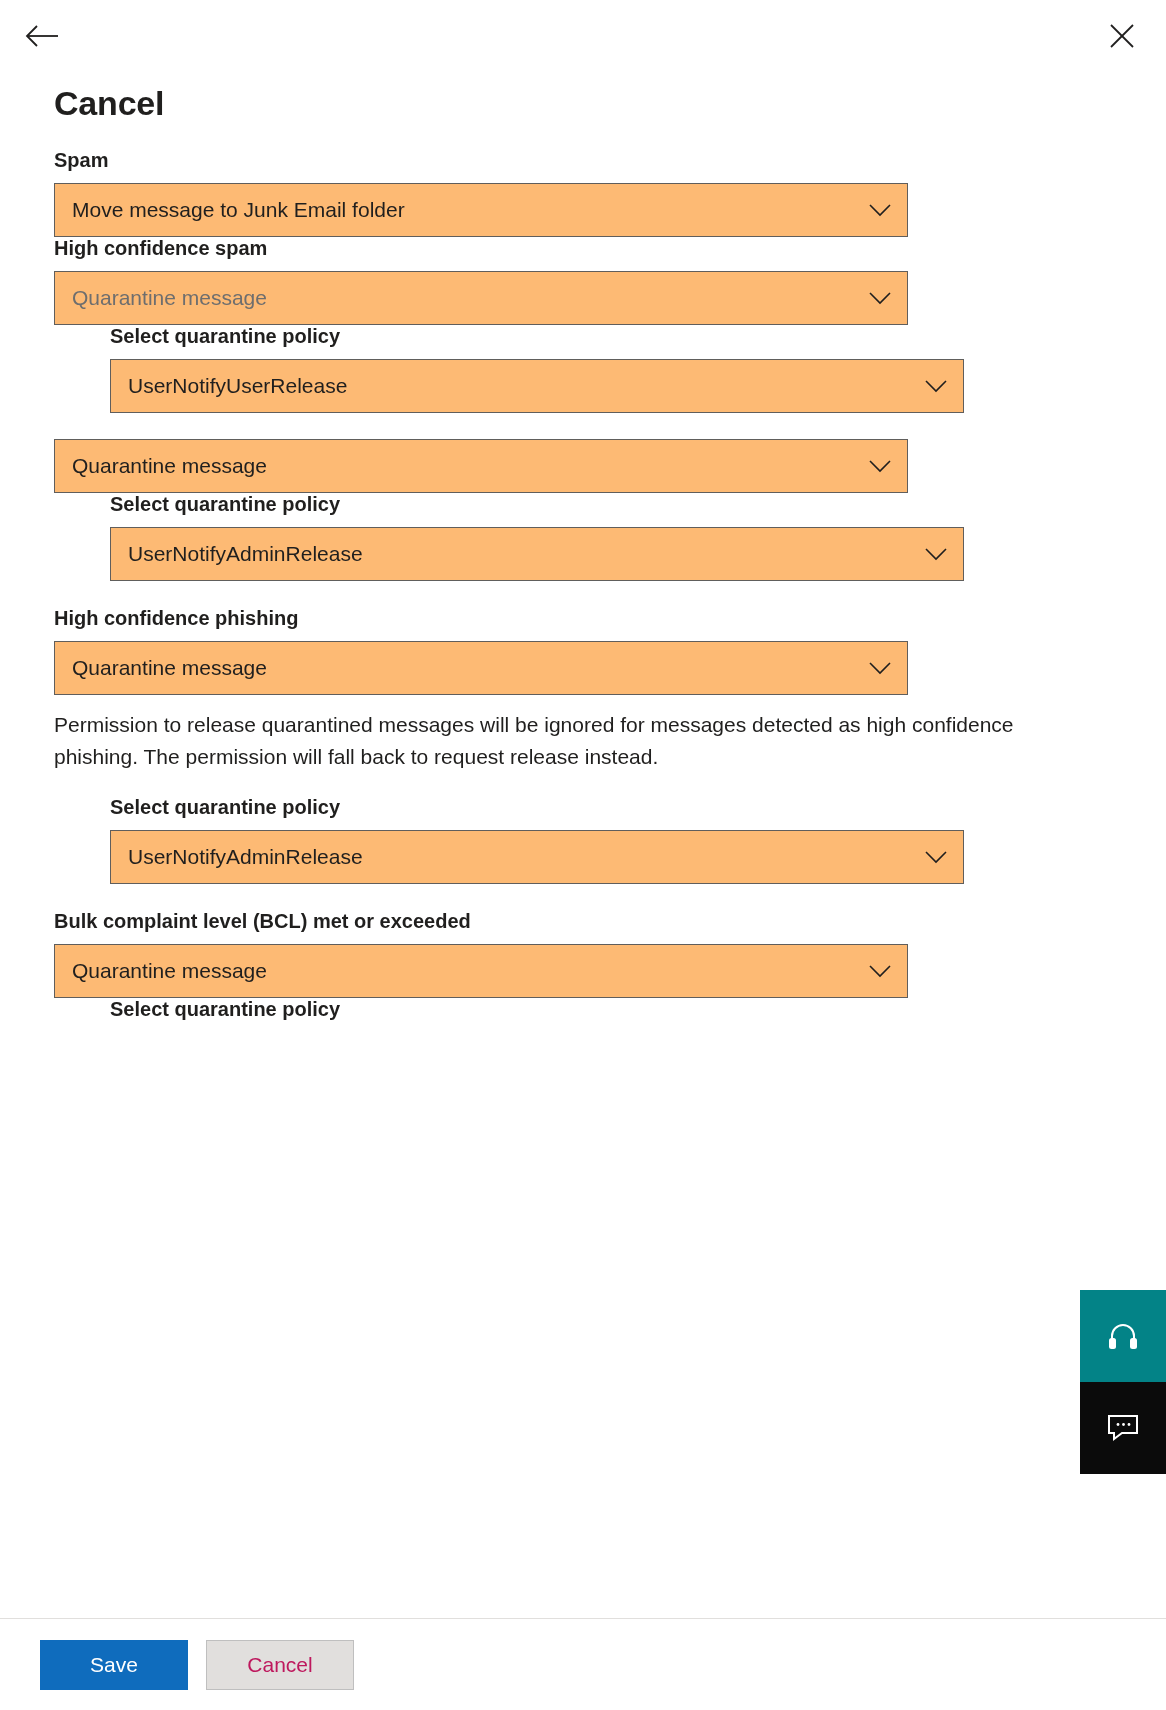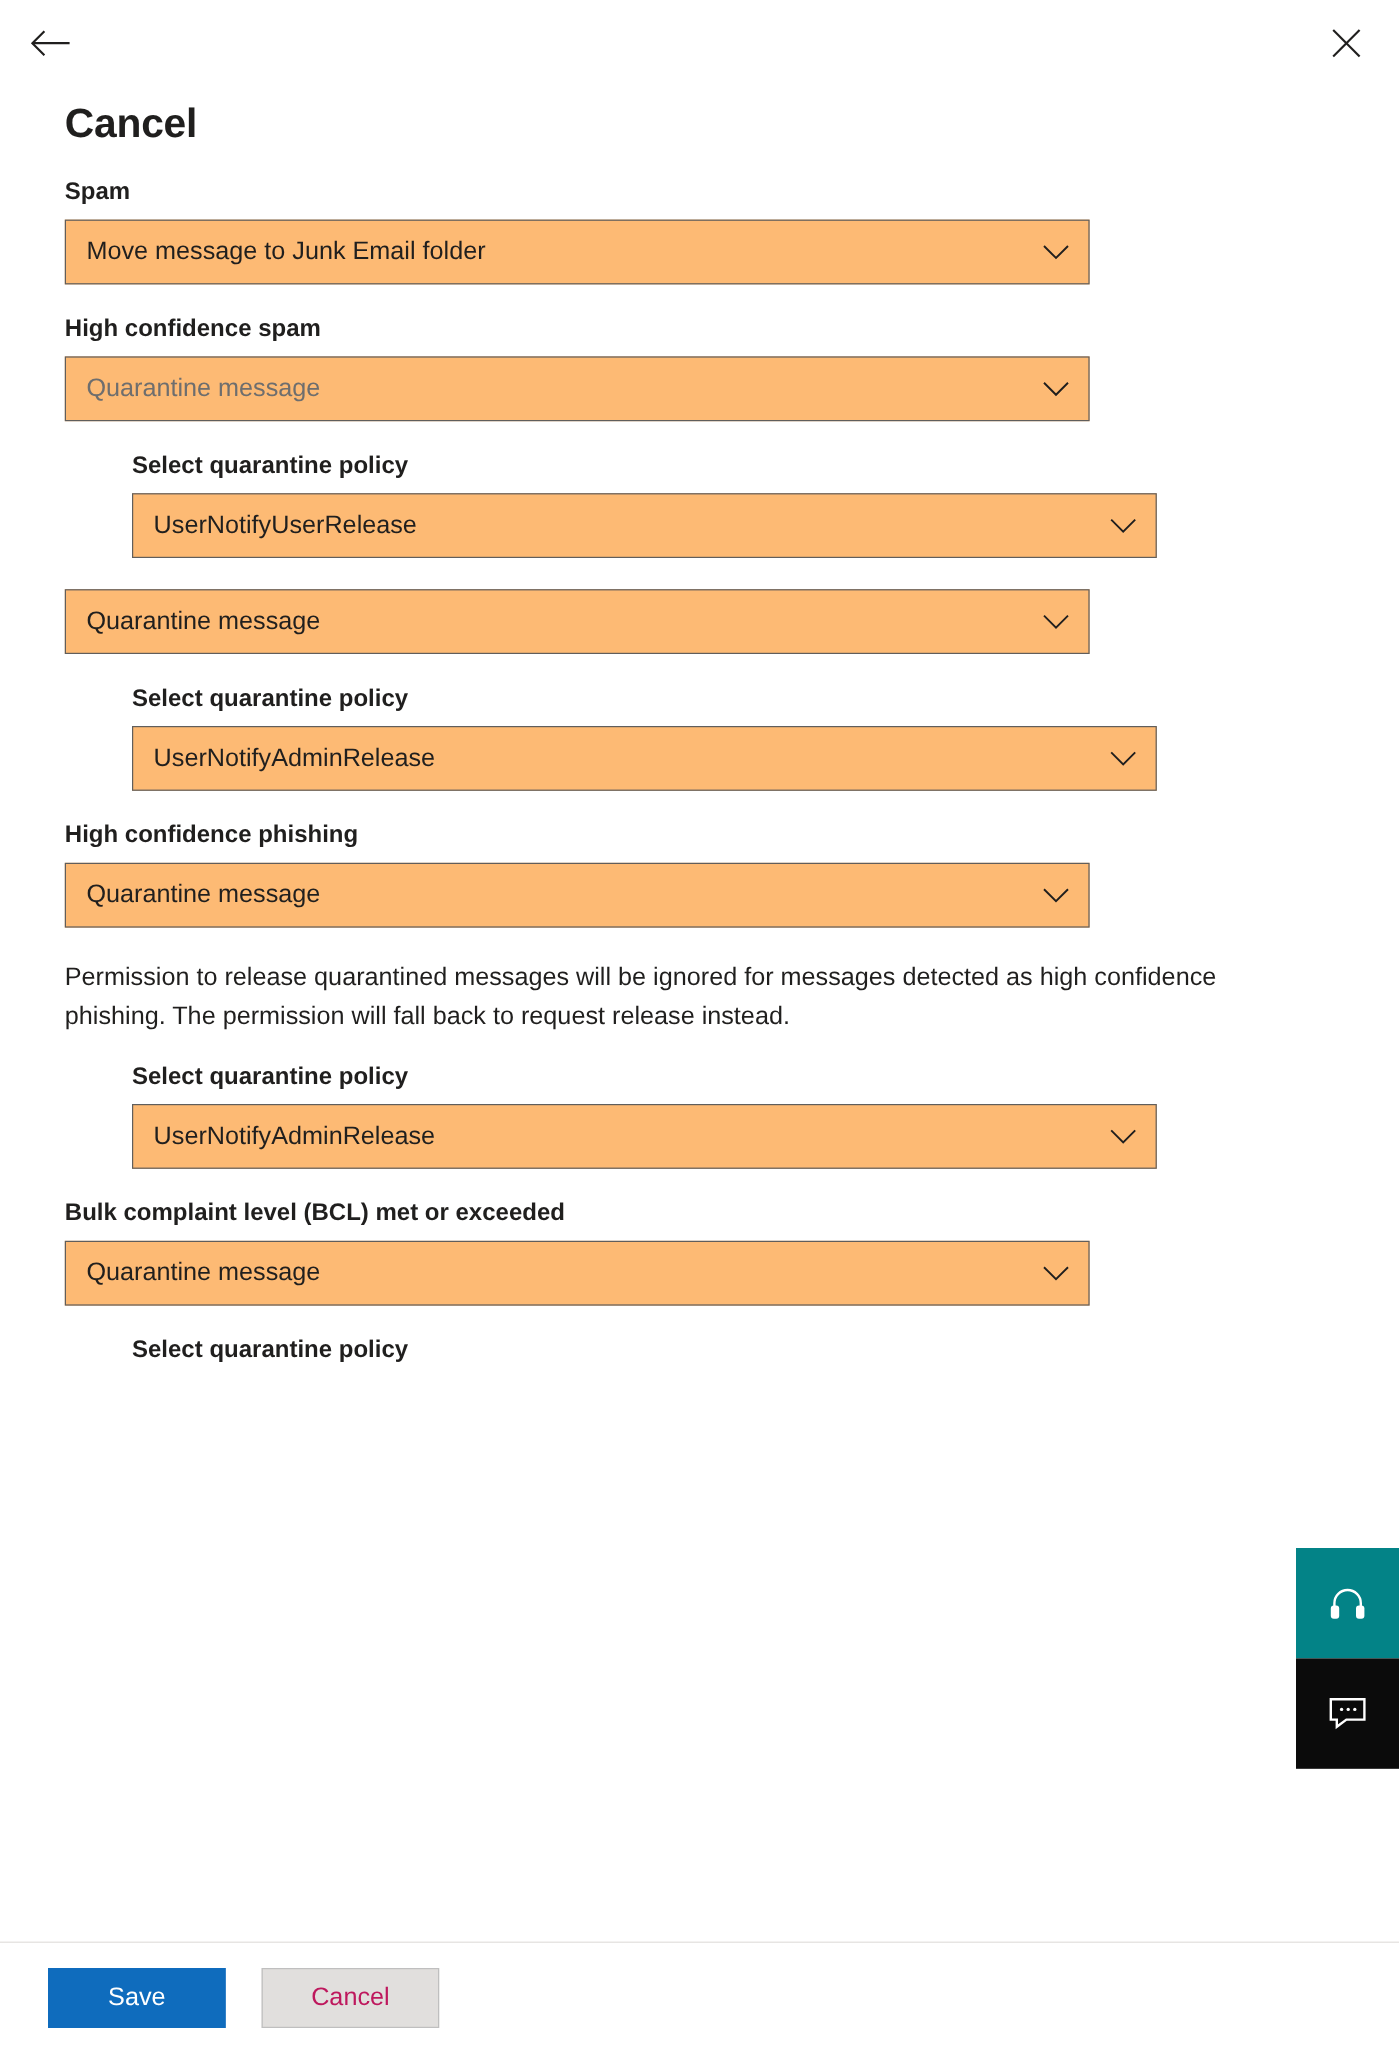--- a/index.html
+++ b/index.html
@@ -56,21 +56,21 @@
   }
 
   h1.page-title {
     font-size: 34px;
     font-weight: bold;
     margin: 12px 0 26px 0;
     letter-spacing: -0.2px;
     color: #201f1e;
   }
 
-  .field-group { margin-bottom: 26px; }
+  .field-group { }
 
   .field-label {
     font-size: 20px;
     font-weight: bold;
     margin-bottom: 11px;
     color: #201f1e;
   }
 
   .dropdown {
     position: relative;
@@ -134,21 +134,21 @@
     position: absolute;
     left: 0;
     bottom: 0;
     width: 1166px;
     height: 92px;
     background: #ffffff;
     border-top: 1px solid #e1dfdd;
     display: flex;
     align-items: center;
     padding-left: 40px;
-    gap: 30px;
+    gap: 18px;
   }
   .btn {
     height: 50px;
     min-width: 148px;
     font-size: 21px;
     border: 1px solid transparent;
     cursor: pointer;
     font-family: "Liberation Sans", sans-serif;
   }
   .btn-primary {

